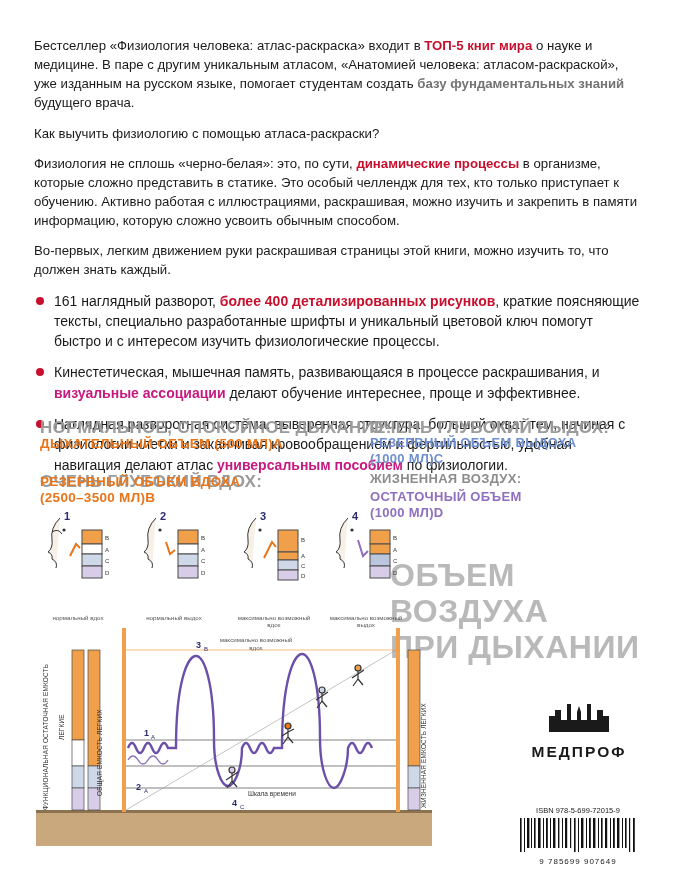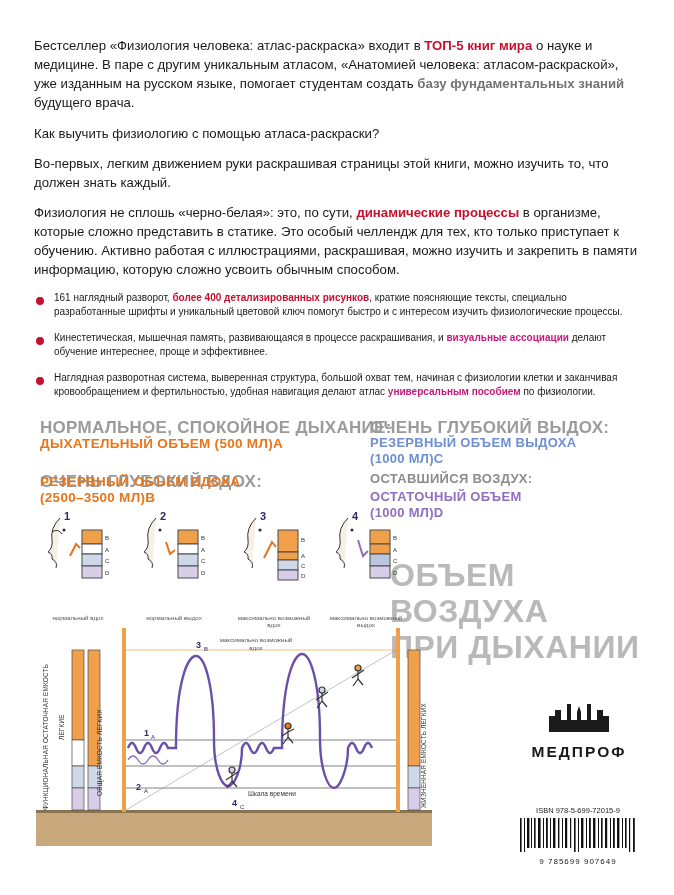--- a/index.html
+++ b/index.html
@@ -20,21 +20,21 @@
     text-align:left;
   }
   .copy p{margin:0 0 11px 0;}
   .hl-crimson{color:#c8102e;font-weight:bold;}
   .hl-blue{color:#737373;font-weight:bold;}
   .hl-magenta{color:#c6197f;font-weight:bold;}
 
   ul.bullets{list-style:none;margin:6px 0 0 0;padding:0;}
   ul.bullets li{
     position:relative;padding-left:20px;margin-bottom:11px;
-    font-size:10px;line-height:1.45;
+    font-size:14px;line-height:1.45;
   }
   ul.bullets li::before{
     content:"";position:absolute;left:2px;top:6px;
     width:8px;height:8px;border-radius:50%;background:#c8102e;
   }
 
   
   .illus{
     position:absolute;left:26px;top:418px;width:622px;height:442px;
   }
@@ -79,43 +79,43 @@
 <body>
 
 <div class="page">
 
   <div class="copy">
 
     <p><span>Бестселлер «Физиология человека: атлас-раскраска» входит в </span><span class="hl-crimson">ТОП-5 книг мира</span><span> о науке и медицине. В паре с другим уникальным атласом, «Анатомией человека: атласом-раскраской», уже изданным на русском языке, помогает студентам создать </span><span class="hl-blue">базу фундаментальных знаний</span><span> будущего врача.</span></p>
 
     <p>Как выучить физиологию с помощью атласа-раскраски?</p>
 
+    <p><span>Физиология не сплошь «черно-белая»: это, по сути, </span><span class="hl-crimson">динамические процессы</span><span> в организме, которые сложно представить в статике. Это особый челлендж для тех, кто только приступает к обучению. Активно работая с иллюстрациями, раскрашивая, можно изучить и закрепить в памяти информацию, которую сложно усвоить обычным способом.</span></p>
+
     <p>Во-первых, легким движением руки раскрашивая страницы этой книги, можно изучить то, что должен знать каждый.</p>
-
-    <p><span>Физиология не сплошь «черно-белая»: это, по сути, </span><span class="hl-crimson">динамические процессы</span><span> в организме, которые сложно представить в статике. Это особый челлендж для тех, кто только приступает к обучению. Активно работая с иллюстрациями, раскрашивая, можно изучить и закрепить в памяти информацию, которую сложно усвоить обычным способом.</span></p>
 
     <ul class="bullets">
       <li><span>161 наглядный разворот, </span><span class="hl-crimson">более 400 детализированных рисунков</span><span>, краткие поясняющие тексты, специально разработанные шрифты и  уникальный цветовой ключ помогут быстро и с интересом изучить физиологические процессы.</span></li>
       <li><span>Кинестетическая, мышечная память, развивающаяся в процессе раскрашивания, и </span><span class="hl-magenta">визуальные ассоциации</span><span> делают обучение интереснее, проще и эффективнее.</span></li>
       <li><span>Наглядная разворотная система, выверенная структура, большой охват тем, начиная с физиологии клетки и заканчивая кровообращением и фертильностью, удобная навигация делают атлас </span><span class="hl-magenta">универсальным пособием</span><span> по физиологии.</span></li>
     </ul>
   </div>
 
   <div class="illus">
 
     <div class="lbl grey" style="left:14px;top:0px;">НОРМАЛЬНОЕ, СПОКОЙНОЕ ДЫХАНИЕ:</div>
     <div class="lbl orange" style="left:14px;top:18px;">ДЫХАТЕЛЬНЫЙ ОБЪЕМ (500 МЛ)А</div>
     <div class="lbl grey" style="left:14px;top:54px;text-align:right;">ОЧЕНЬ ГЛУБОКИЙ ВДОХ:</div>
     <div class="lbl orange" style="left:14px;top:56px;">РЕЗЕРВНЫЙ ОБЪЕМ ВДОХА</div>
     <div class="lbl orange" style="left:14px;top:72px;">(2500–3500 МЛ)В</div>
 
     <div class="lbl grey" style="left:344px;top:0px;">ОЧЕНЬ ГЛУБОКИЙ ВЫДОХ:</div>
     <div class="lbl blue" style="left:344px;top:18px;">РЕЗЕРВНЫЙ ОБЪЕМ ВЫДОХА</div>
     <div class="lbl blue" style="left:344px;top:34px;">(1000 МЛ)С</div>
-    <div class="lbl dkgrey" style="left:344px;top:54px;">ОСТАВШИЙСЯ ВОЗДУХ:</div>
+    <div class="lbl dkgrey" style="left:344px;top:54px;">ЖИЗНЕННАЯ ВОЗДУХ:</div>
     <div class="lbl purple" style="left:344px;top:72px;">ОСТАТОЧНЫЙ ОБЪЕМ</div>
     <div class="lbl purple" style="left:344px;top:88px;">(1000 МЛ)D</div>
 
     <div class="bigtitle">
       <div>ОБЪЕМ ВОЗДУХА</div>
       <div>ПРИ ДЫХАНИИ</div>
     </div>
 
     <div class="heads">
 

